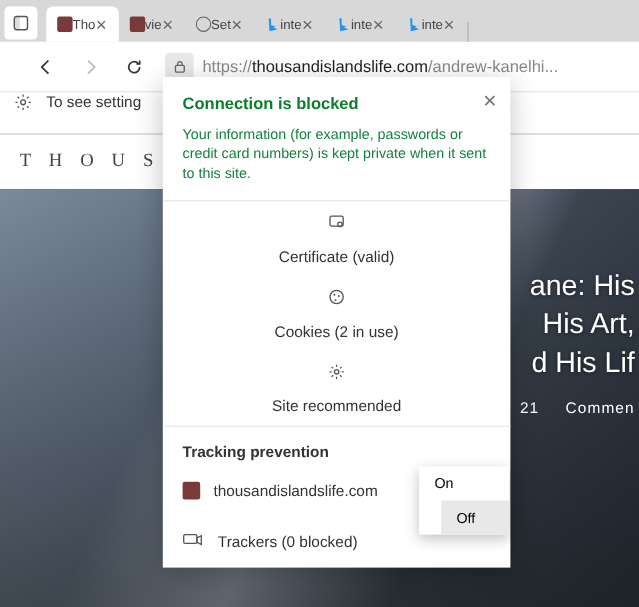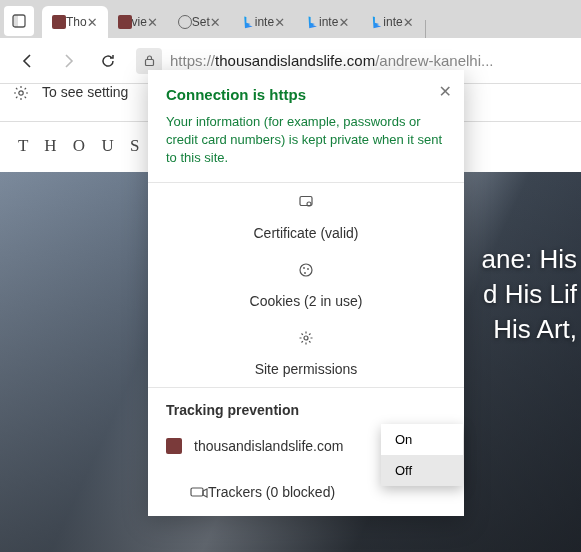--- a/index.html
+++ b/index.html
@@ -10,21 +10,21 @@
 .tab { height: 32px; padding: 0 10px; display: flex; align-items: center; gap: 0; font-size: 12px; color: #444; border-radius: 6px 6px 0 0; max-width: 90px; }
 .tab.active { background: #fff; }
 .tab .favicon { width: 14px; height: 14px; border-radius: 2px; }
 .tab.active .favicon { background: #7a3a3a; }
 .tab.settings .favicon { border: 1.5px solid #666; border-radius: 50%; position: relative; }
 .tab.bing .favicon { background: linear-gradient(135deg,#0ea5e9,#3b82f6); clip-path: polygon(25% 10%, 40% 15%, 40% 55%, 70% 65%, 55% 72%, 85% 82%, 30% 95%, 25% 10%); }
 .tab .label { white-space: nowrap; overflow: hidden; text-overflow: ellipsis; flex:1; }
 .tab .x { font-size: 13px; color: #666; }
 .tab-divider { width: 1px; height: 18px; background: #aaa; margin: 0 1px; }
 
-.toolbar { height: 46px; background: #fff; border-bottom: 1px solid #ddd; display: flex; align-items: center; padding: 0 10px; gap: 4px; }
+.toolbar { height: 46px; background: #fff; border-bottom: 1px solid #ddd; display: flex; align-items: center; padding: 0 24px; gap: 4px; }
 .nav-btn { width: 36px; height: 36px; display: flex; align-items: center; justify-content: center; border-radius: 4px; color: #555; }
 .nav-btn.disabled { color: #bbb; }
 .url-bar { flex: 1; display: flex; align-items: center; gap: 8px; padding: 0 6px; }
 .lock { width: 26px; height: 26px; background: #e8e8e8; border-radius: 4px; display:flex; align-items:center; justify-content:center; color:#666; }
 .url-text { font-size: 15px; color: #888; white-space: nowrap; overflow: hidden; }
 .url-text .host { color: #222; }
 
 .infobar { height: 38px; background: #fff; border-bottom: 1px solid #ddd; display: flex; align-items: flex-start; padding: 0 12px; gap: 12px; font-size: 14px; color: #333; }
 .gear { width:18px; height:18px; }
 
@@ -47,22 +47,22 @@
 .pop-row { display: flex; align-items: center; gap: 14px; padding: 10px 18px; flex-direction: column; }
 .pop-row .icn { width: 18px; height: 18px; display:flex; align-items:center; justify-content:center; color:#555; }
 .section-title { font-weight: 700; padding: 14px 18px 4px; }
 .section-sub { display:flex; align-items:center; justify-content:space-between; padding: 2px 18px 12px; font-size: 13px; color:#555; }
 .section-sub a { color: #1a5fd0; text-decoration: underline; font-size: 13px; }
 .site-row { display:flex; align-items:center; gap: 12px; padding: 10px 18px 14px; }
 .site-row .fav { width:16px; height:16px; background:#7a3a3a; border-radius:2px; }
 .select { margin-left:auto; width: 64px; height: 28px; border:1px solid #bbb; border-radius:3px; display:flex; align-items:center; justify-content:space-between; padding:0 8px; font-size:13px; }
 .dropdown { position:absolute; top: 424px; left: 381px; width: 82px; background:#fff; box-shadow: 0 4px 12px rgba(0,0,0,0.25); z-index: 12; }
 .dropdown .opt { padding: 8px 14px; font-size: 13px; }
-.dropdown .opt.hover { background: #e8e8e8; }
-.trackers-row { display:flex; align-items:flex-end; padding: 10px 18px 16px; margin-left: 24px; }
+.dropdown .opt.hover { background: #e8e8e8; margin-left: 20px; }
+.trackers-row { display:flex; align-items:flex-start; gap:14px; padding: 10px 18px 16px; }
 
 svg { display:block; }
 </style>
 </head>
 <body>
 
 <div class="tabstrip">
   <div class="app-icon">
     <svg width="16" height="16" viewBox="0 0 16 16">
         <rect x="2" y="2" width="12" height="12" rx="2" fill="none" stroke="#555" stroke-width="1.3"></rect>
@@ -139,30 +139,35 @@
       </svg>
   </span>
   <span>To see setting</span>
 </div>
 
 <div class="page">
   <div class="wordmark">T H O U S A N D</div>
   <div class="hero">
     <div class="hero-title">
       <div>ane: His</div>
+      <div>His Art,</div>
       <div>d His Lif</div>
-      <div>His Art,</div>
+    </div>
+    <div class="hero-meta">
+      <span>KOWALSKI</span>
+      <span>21</span>
+      <span>Commen</span>
     </div>
   </div>
 </div>
 
 <div class="popover">
   <div class="close">✕</div>
   <div class="header">
-    <div class="title">Connection is https</div>
+    <div class="title">Connection is blocked</div>
     <div class="desc">Your information (for example, passwords or credit card numbers) is kept private when it sent to this site.</div>
   </div>
   <hr>
   <div class="pop-row">
     <span class="icn">
       <svg width="16" height="16" viewBox="0 0 16 16">
           <rect x="2" y="2.5" width="12" height="9" rx="1.5" fill="none" stroke="#555" stroke-width="1.2"></rect>
           <circle cx="11" cy="10" r="2" fill="none" stroke="#555" stroke-width="1.1"></circle>
         </svg>
     </span>
@@ -179,21 +184,21 @@
     </span>
     <span>Cookies (2 in use)</span>
   </div>
   <div class="pop-row">
     <span class="icn">
       <svg width="16" height="16" viewBox="0 0 16 16">
           <circle cx="8" cy="8" r="2" fill="none" stroke="#555" stroke-width="1.2"></circle>
           <path d="M8 1.5v2M8 12.5v2M1.5 8h2M12.5 8h2M3.5 3.5l1.4 1.4M11.1 11.1l1.4 1.4M12.5 3.5l-1.4 1.4M4.9 11.1L3.5 12.5" stroke="#555" stroke-width="1.2"></path>
         </svg>
     </span>
-    <span>Site permissions</span>
+    <span>Site recommended</span>
   </div>
   <hr>
   <div class="section-title">Tracking prevention</div>
   <div class="site-row">
     <span class="fav"></span>
     <span>thousandislandslife.com</span>
     <div class="select">
       <span>On</span>
       <svg width="10" height="10" viewBox="0 0 10 10">
           <path d="M2 3.5L5 6.5L8 3.5" fill="none" stroke="#555" stroke-width="1.2"></path>

